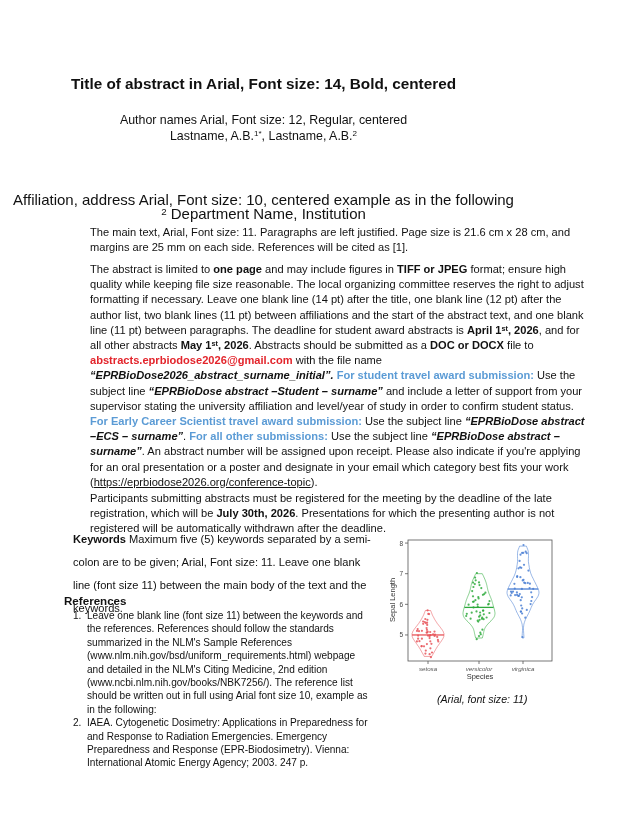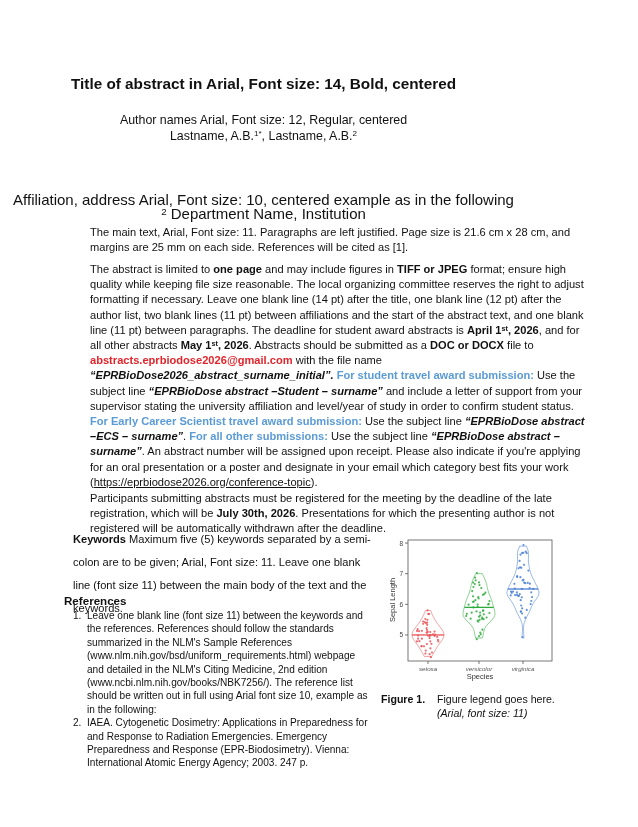--- a/index.html
+++ b/index.html
@@ -237,17 +237,16 @@
         <line x1="428" x2="428" y1="661" y2="664" stroke="#555" stroke-width="0.8"></line>
         <text x="428" y="671" font-size="6.2" fill="#555" text-anchor="middle" font-style="italic" font-family="Liberation Sans, sans-serif">setosa</text>
         <line x1="479" x2="479" y1="661" y2="664" stroke="#555" stroke-width="0.8"></line>
         <text x="479" y="671" font-size="6.2" fill="#555" text-anchor="middle" font-style="italic" font-family="Liberation Sans, sans-serif">versicolor</text>
         <line x1="523" x2="523" y1="661" y2="664" stroke="#555" stroke-width="0.8"></line>
         <text x="523" y="671" font-size="6.2" fill="#555" text-anchor="middle" font-style="italic" font-family="Liberation Sans, sans-serif">virginica</text>
       </g>
   </svg>
 
   <div class="caption">
-    <div><span class="lbl">Figure 1.</span><span>Figure legend goes here.</span></div>
     <div class="line2">(Arial, font size: 11)</div>
   </div>
 
 </div>
 
 </body></html>

